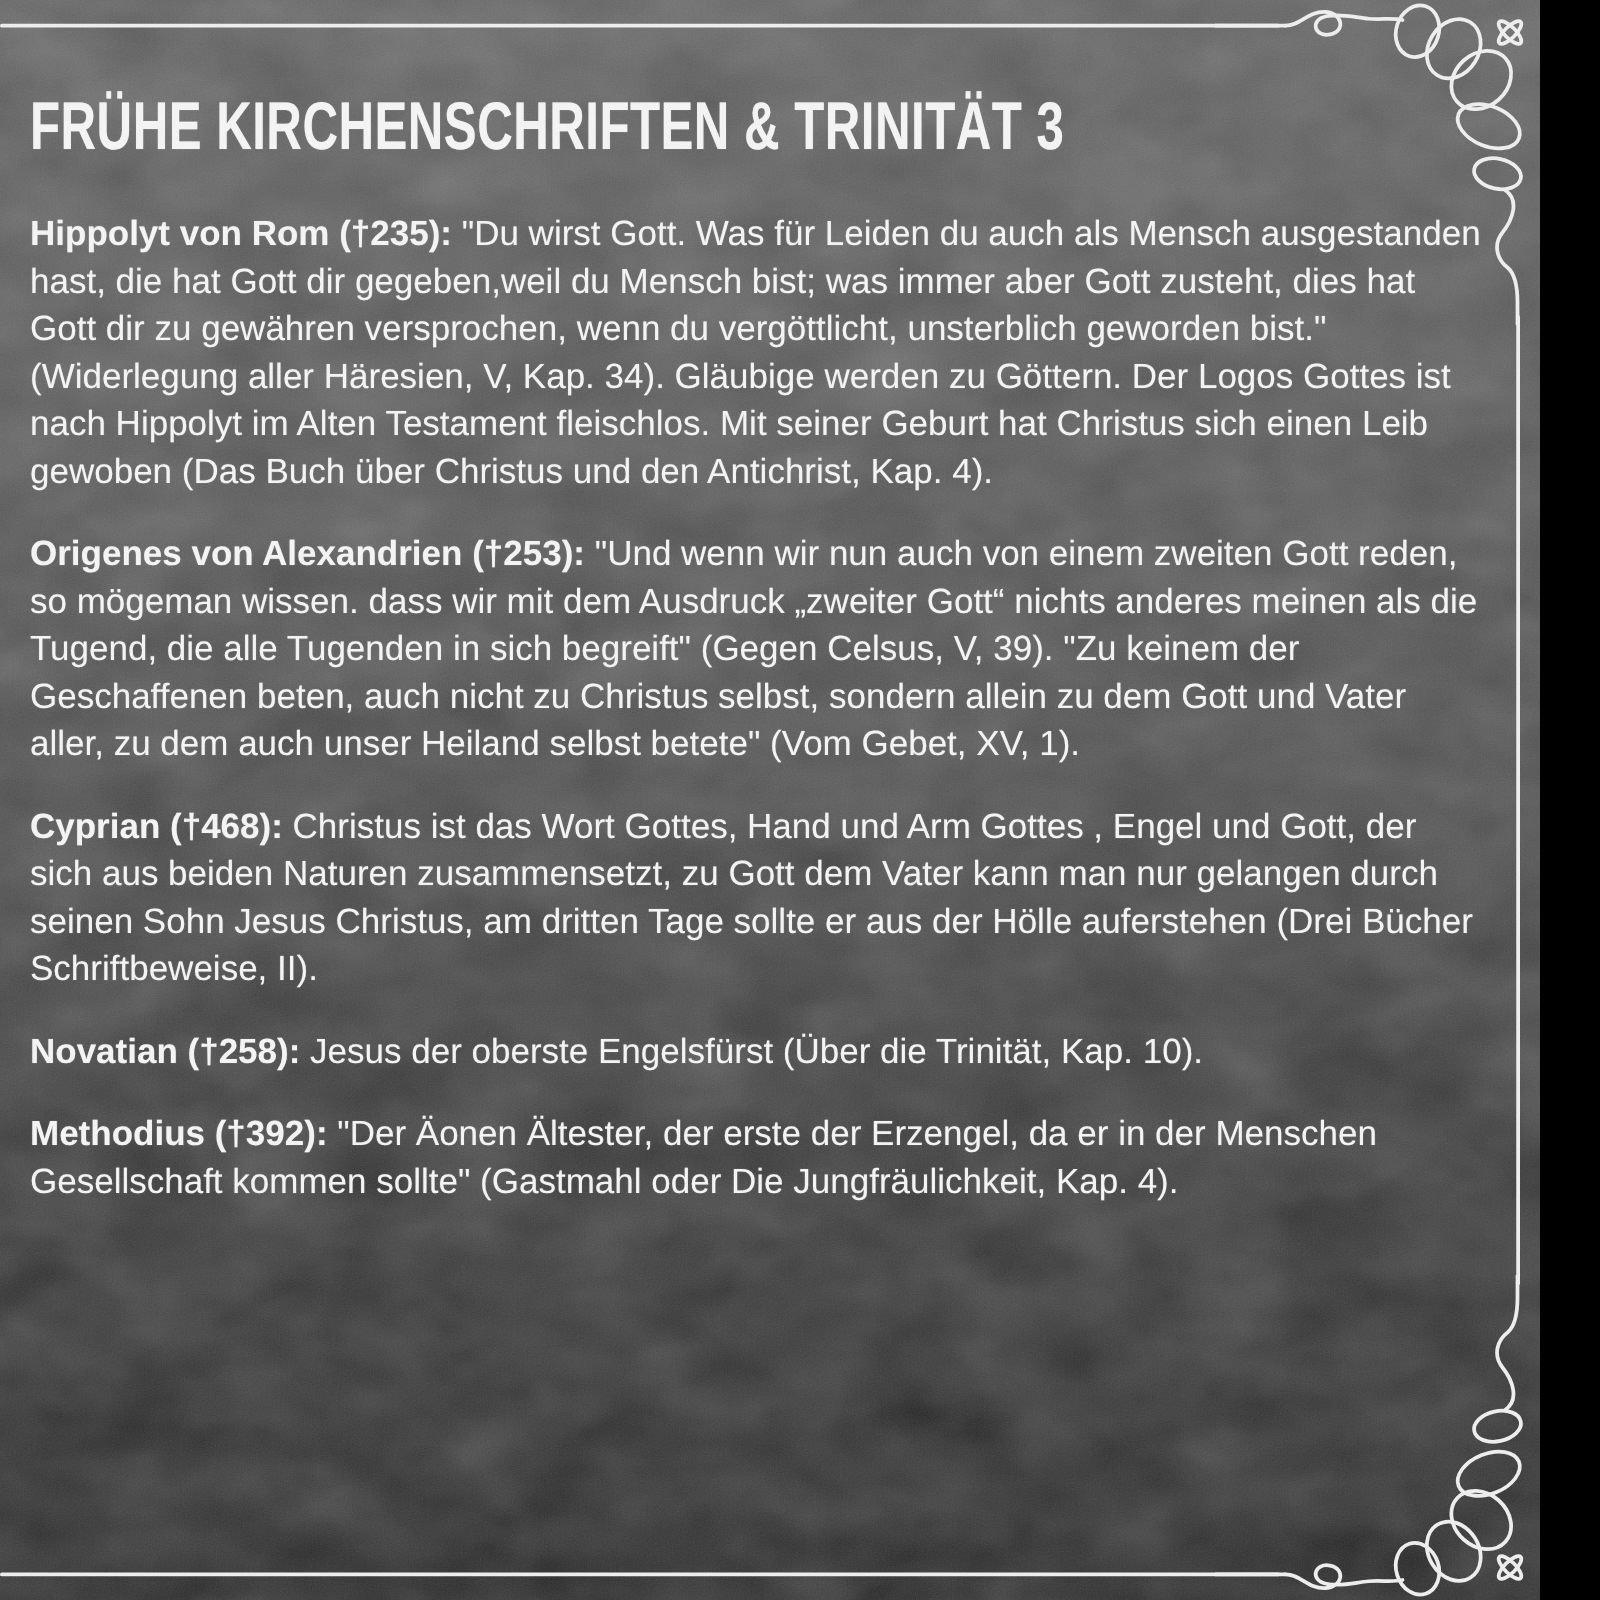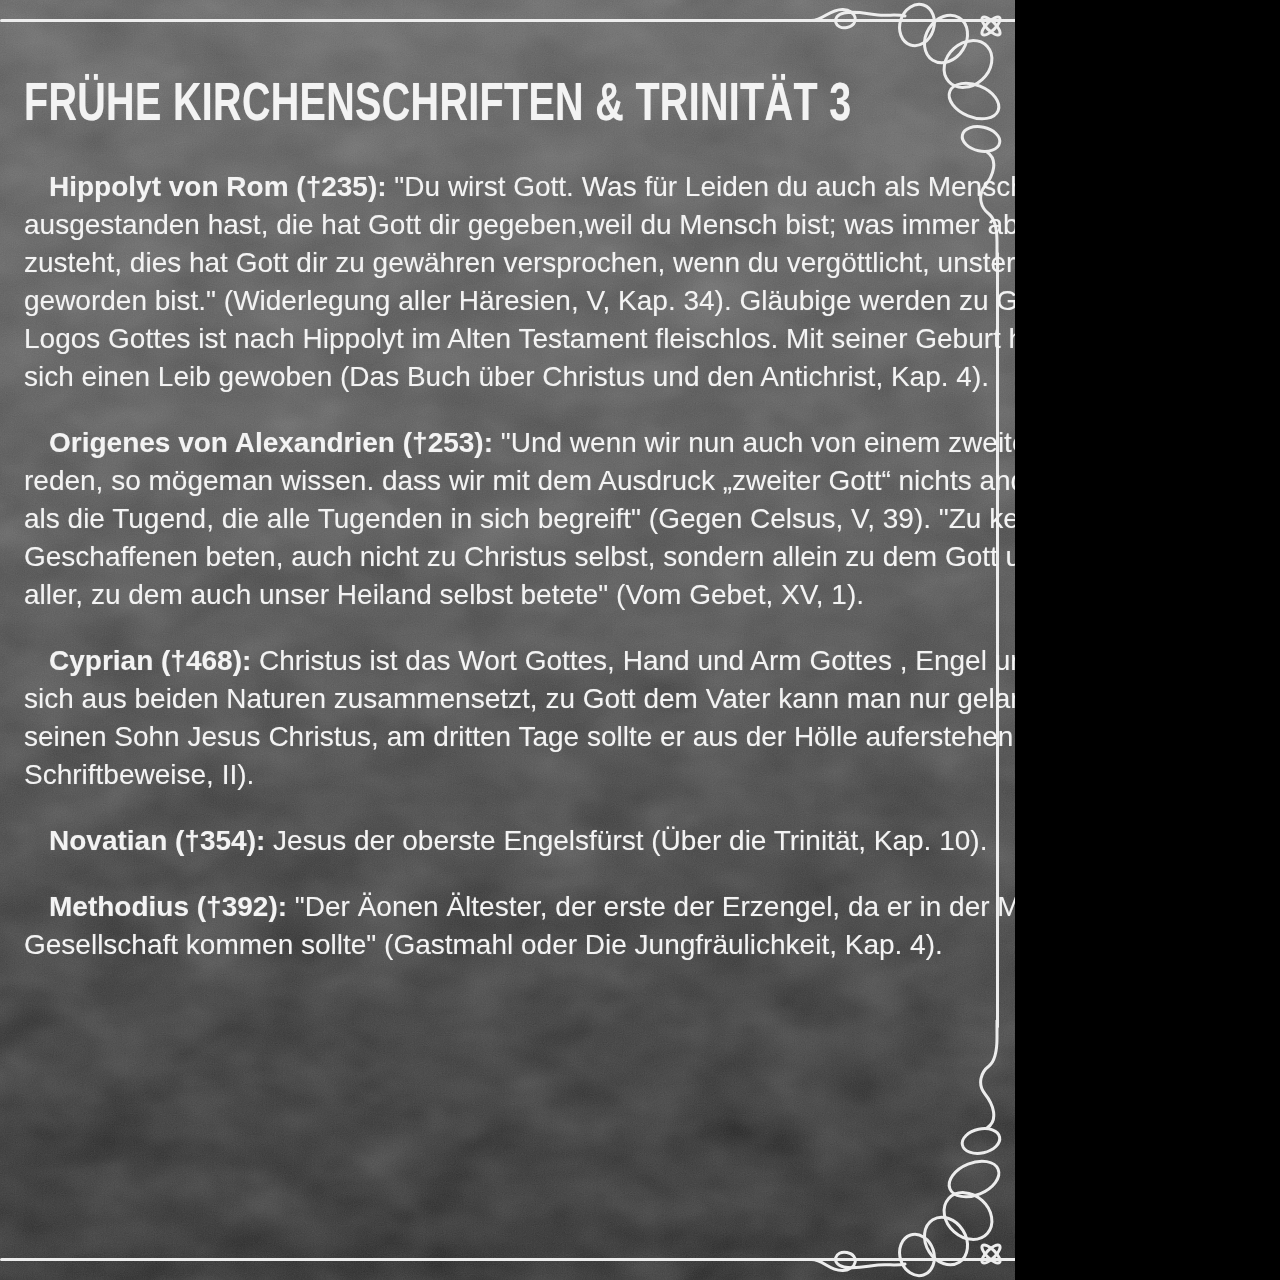--- a/index.html
+++ b/index.html
@@ -1,18 +1,18 @@
 <!DOCTYPE html>
 <html lang="de"><head>
 <meta charset="utf-8">
 <style>
   html,body{margin:0;padding:0;background:#000;}
   .slide{
     position:relative;
-    width:1015px;height:1280px;
+    width:1232px;height:1280px;
     overflow:hidden;
     background:linear-gradient(180deg,var(--bg-top,#4e4e4e) 0%,#474747 22%,#3a3a3a 48%,#262626 72%,var(--bg-bottom,#141414) 100%);
     font-family:"Liberation Sans",sans-serif;
     color:var(--text,#f3f3f3);
   }
   .noise{position:absolute;inset:0;pointer-events:none;}
   .frame-line{position:absolute;background:var(--frame,#ededed);border-radius:2px;}
   .frame-top{top:19px;left:0;width:1024px;height:3px;}
   .frame-bottom{bottom:19px;left:0;width:1024px;height:3px;}
   .frame-right{top:252px;bottom:252px;right:16px;width:3px;}
@@ -25,21 +25,21 @@
     font-size:54px;line-height:62px;font-weight:bold;
     letter-spacing:0.5px;white-space:nowrap;
     transform:scaleX(0.73);transform-origin:left center;
     text-shadow:0 0 1px rgba(255,255,255,0.45);
   }
   .para{
     margin:0 0 28px 0;
     font-size:28px;line-height:38px;
     text-shadow:0 0 1px rgba(255,255,255,0.35);
   }
-  .author{font-weight:bold;margin-left:25px;}
+  .author{font-weight:bold;}
 </style>
 </head>
 <body>
 
 <div class="slide" style="--text: #f3f3f3; --frame: #ededed; --bg-top: #4e4e4e; --bg-bottom: #141414;">
 
   <svg class="noise" width="1280" height="1280" aria-hidden="true">
     <defs>
       <filter id="grainSoft" x="0" y="0" width="100%" height="100%">
         <feTurbulence type="fractalNoise" baseFrequency="0.012 0.018" numOctaves="3" seed="11" stitchTiles="stitch"></feTurbulence>
@@ -79,20 +79,20 @@
 
   <div class="content">
     <h1 class="title">FRÜHE KIRCHENSCHRIFTEN &amp; TRINITÄT 3</h1>
     <div id="paragraphs">
   <p class="para"><strong class="author">Hippolyt von Rom (†235):</strong><span class="quote">&nbsp;"Du wirst Gott. Was für Leiden du auch als Mensch ausgestanden hast, die hat Gott dir gegeben,weil du Mensch bist; was immer aber Gott zusteht, dies hat Gott dir zu gewähren versprochen, wenn du vergöttlicht, unsterblich geworden bist." (Widerlegung aller Häresien, V, Kap. 34). Gläubige werden zu Göttern. Der Logos Gottes ist nach Hippolyt im Alten Testament fleischlos. Mit seiner Geburt hat Christus sich einen Leib gewoben (Das Buch über Christus und den Antichrist, Kap. 4).</span></p>
 
   <p class="para"><strong class="author">Origenes von Alexandrien (†253):</strong><span class="quote"> "Und wenn wir nun auch von einem zweiten Gott reden, so mögeman wissen. dass wir mit dem Ausdruck „zweiter Gott“ nichts anderes meinen als die Tugend, die alle Tugenden in sich begreift" (Gegen Celsus, V, 39). "Zu keinem der Geschaffenen beten, auch nicht zu Christus selbst, sondern allein zu dem Gott und Vater aller, zu dem auch unser Heiland selbst betete" (Vom Gebet, XV, 1).</span></p>
 
   <p class="para"><strong class="author">Cyprian (†468):</strong><span class="quote"> Christus ist das Wort Gottes, Hand und Arm Gottes , Engel und Gott, der sich aus beiden Naturen zusammensetzt, zu Gott dem Vater kann man nur gelangen durch seinen Sohn Jesus Christus, am dritten Tage sollte er aus der Hölle auferstehen (Drei Bücher Schriftbeweise, II).</span></p>
 
-  <p class="para"><strong class="author">Novatian (†354):</strong><span class="quote"> Jesus der oberste Engelsfürst (Über die Trinität, Kap. 10).</span></p>
+  <p class="para"><strong class="author">Novatian (†258):</strong><span class="quote"> Jesus der oberste Engelsfürst (Über die Trinität, Kap. 10).</span></p>
 
   <p class="para"><strong class="author">Methodius (†392):</strong><span class="quote"> "Der Äonen Ältester, der erste der Erzengel, da er in der Menschen Gesellschaft kommen sollte" (Gastmahl oder Die Jungfräulichkeit, Kap. 4).</span></p>
 
 </div>
   </div>
 
 </div>
 
 </body></html>

